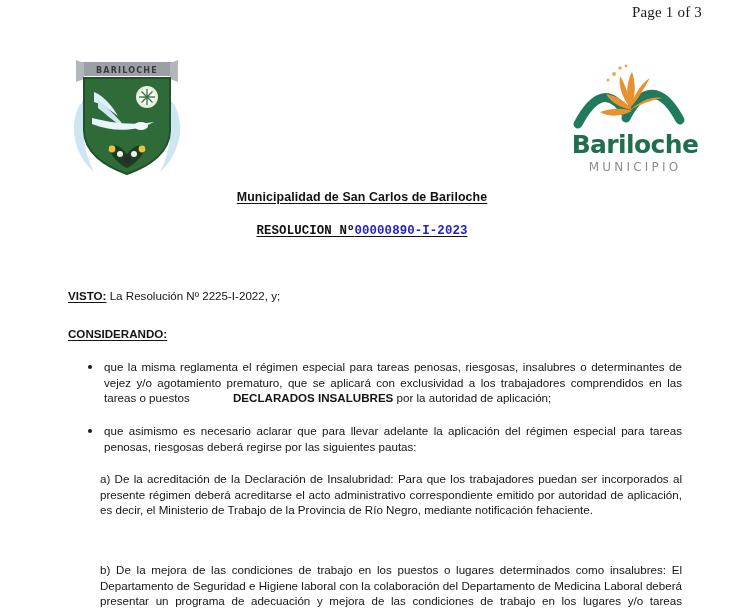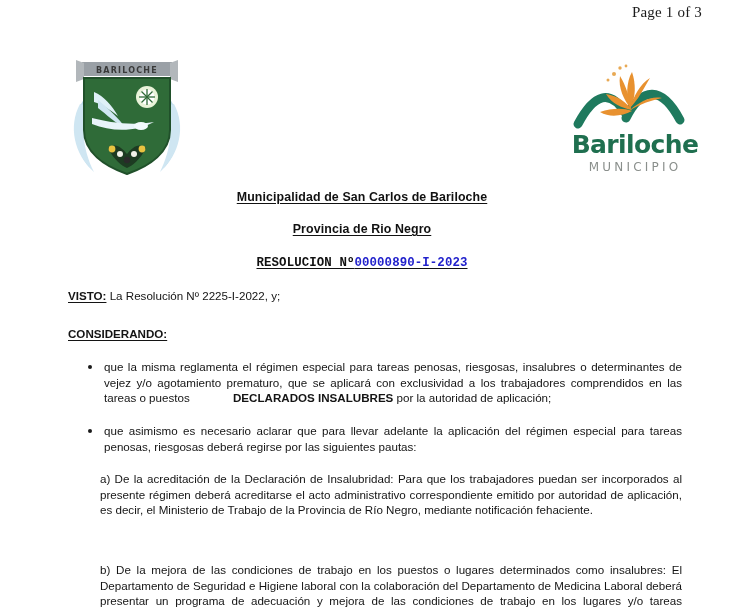--- a/index.html
+++ b/index.html
@@ -224,23 +224,20 @@
       </svg>
       <div class="muni-word">Bariloche</div>
       <div class="muni-sub">MUNICIPIO</div>
     </div>
   </div>
 
   <div class="titles">
     <div class="title-line">
       <span class="u">Municipalidad de San Carlos de Bariloche</span>
     </div>
-    <div class="title-line">
-      <span class="u">Provincia de Rio Negro</span>
-    </div>
     <div class="title-line res-line">
       <span class="u"><span>RESOLUCION  Nº</span><span class="res-num">00000890-I-2023</span></span>
     </div>
   </div>
 
   <div class="body-block">
 
     <p class="visto">
       <span class="lbl-bold-u">VISTO:</span><span> La Resolución Nº 2225-I-2022, y;</span>
     </p>

